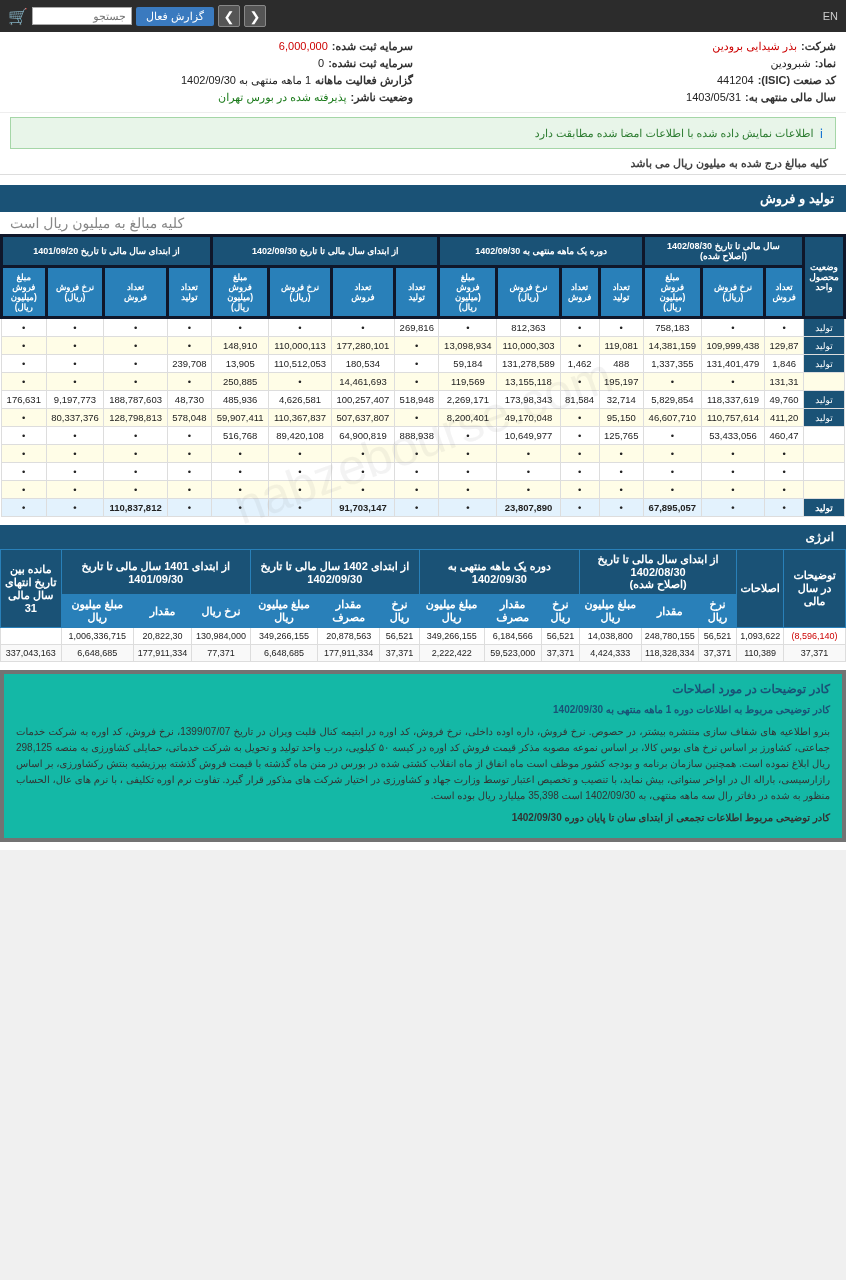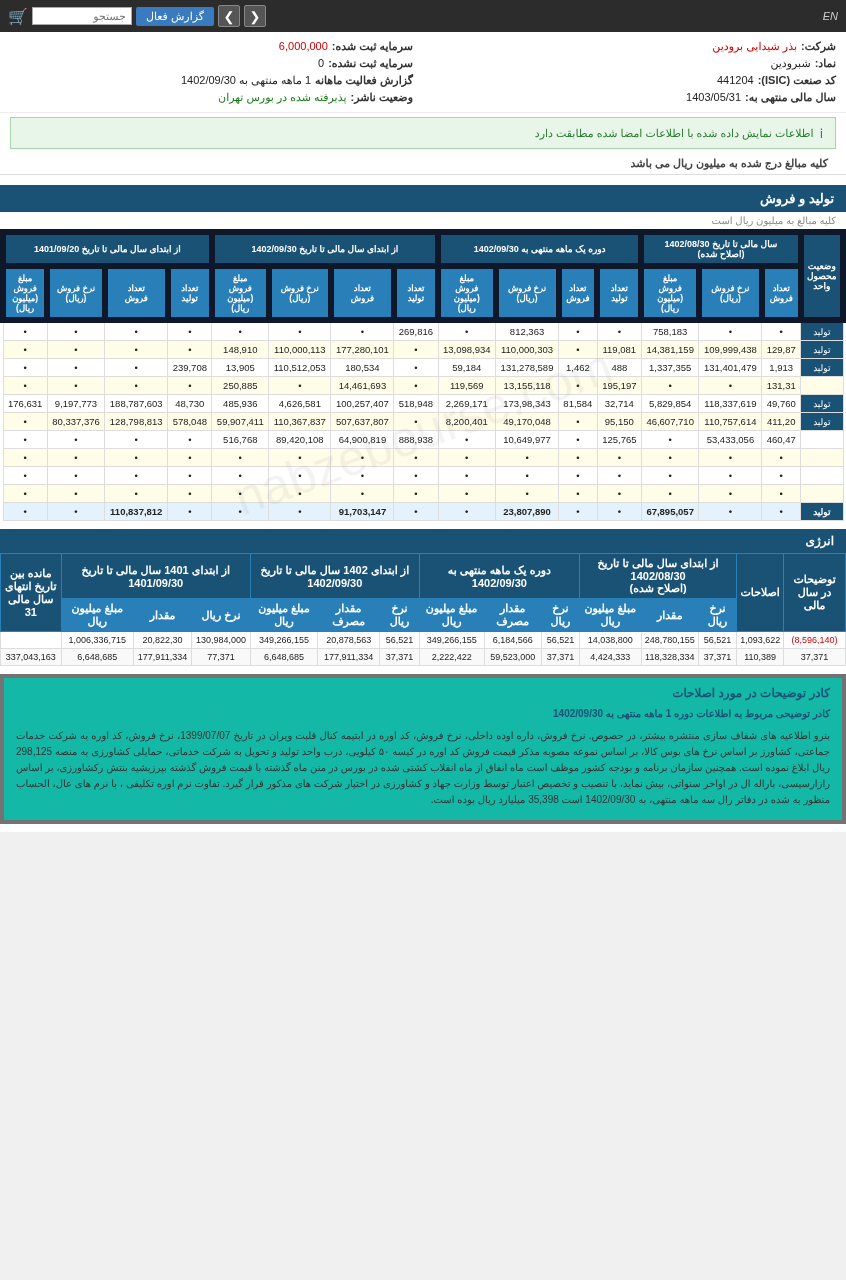--- a/index.html
+++ b/index.html
@@ -15,21 +15,21 @@
     
     .top-bar {
       background: #2c2c2c;
       display: flex;
       align-items: center;
       justify-content: space-between;
       padding: 4px 8px;
       color: #fff;
       height: 32px;
     }
-    .top-bar-right { display: flex; align-items: center; gap: 6px; font-style: italic; }
+    .top-bar-right { display: flex; align-items: center; gap: 6px; }
     .top-bar-left { display: flex; align-items: center; gap: 4px; }
     .nav-btn {
       background: #555;
       border: 1px solid #888;
       color: #fff;
       width: 22px;
       height: 22px;
       cursor: pointer;
       display: flex;
       align-items: center;
@@ -82,39 +82,38 @@
     .section-header {
       background: #1a5276;
       color: #fff;
       padding: 6px 12px;
       font-size: 13px;
       font-weight: bold;
       margin-top: 10px;
     }
     .section-sub {
       color: #888;
-      font-size: 10px;
+      font-size: 14px;
       padding: 3px 10px;
-      text-align: right;
-      margin-left: 34px;
+      text-align: left;
     }
 
     
     .data-table {
       width: 100%;
       border-collapse: collapse;
       font-size: 9.5px;
       direction: rtl;
     }
     .data-table th {
       background: #1a5276;
       color: #fff;
       padding: 4px 3px;
       text-align: center;
-      border: 6px solid #0f172a;
+      border: 3px solid #0f172a;
       vertical-align: middle;
       font-size: 9px;
     }
     .data-table th.sub-header {
       background: #2980b9;
       font-size: 8.5px;
     }
     .data-table td {
       padding: 3px 4px;
       text-align: center;
@@ -371,21 +370,21 @@
             <td>177,280,101</td>
             <td>110,000,113</td>
             <td>148,910</td>
             <td>•</td>
             <td>•</td>
             <td>•</td>
             <td>•</td>
           </tr>
           <tr>
             <td style="background:#1a5276;color:#fff;font-size:9px;">تولید</td>
-            <td>1,913</td>
+            <td>1,846</td>
             <td>131,401,479</td>
             <td>1,337,355</td>
             <td>488</td>
             <td>1,462</td>
             <td>131,278,589</td>
             <td>59,184</td>
             <td>•</td>
             <td>180,534</td>
             <td>110,512,053</td>
             <td>13,905</td>
@@ -609,15 +608,16 @@
             <td>337,043,163</td>
           </tr>
         </tbody>
       </table>
     </div>
 
     <div class="notes-section">
       <h3>کادر توضیحات در مورد اصلاحات</h3>
       <p style="font-weight:bold;color:#1a5276;margin-bottom:6px;">کادر توضیحی مربوط به اطلاعات دوره 1 ماهه منتهی به 1402/09/30</p>
       <p>بنرو اطلاعیه های شفاف سازی منتشره بیشتر، در حصوص. نرخ فروش، داره اوده داخلی، نرخ فروش، کد اوره در ابتیمه کنال قلبت ویران در تاریخ 1399/07/07، نرخ فروش، کد اوره به شرکت خدمات جماعتی، کشاورز بر اساس نرخ های بوس کالا، بر اساس نموعه مصوبه مذکر قیمت فروش کد اوره در کیسه ۵۰ کیلویی، درب واحد تولید و تحویل به شرکت خدماتی، حمایلی کشاورزی به منصه 298,125 ریال ابلاغ نموده است. همچنین سازمان برنامه و بودجه کشور موظف است ماه انفاق از ماه انقلاب کشتی شده در بورس در منن ماه گذشته با قیمت فروش گذشته بپرزیشیه بنتش رکشاورزی، بر اساس رازارسیسی، باراله ال در اواخر سنواتی، بیش نماید، با تنصیب و تخصیص اعتبار توسط وزارت جهاد و کشاورزی در اختیار شرکت های مذکور قرار گیرد. تفاوت نرم اوره تکلیفی ، با نرم های عال، الحساب منظور به شده در دفاتر رال سه ماهه منتهی، به 1402/09/30 است 35,398 میلیارد ریال بوده است.</p>
+      <p style="margin-top:6px;font-weight:bold;">کادر توضیحی مربوط اطلاعات تجمعی از ابتدای سان تا پایان دوره 1402/09/30</p>
     </div>
   </div>
 </div>
 
 </body></html>

